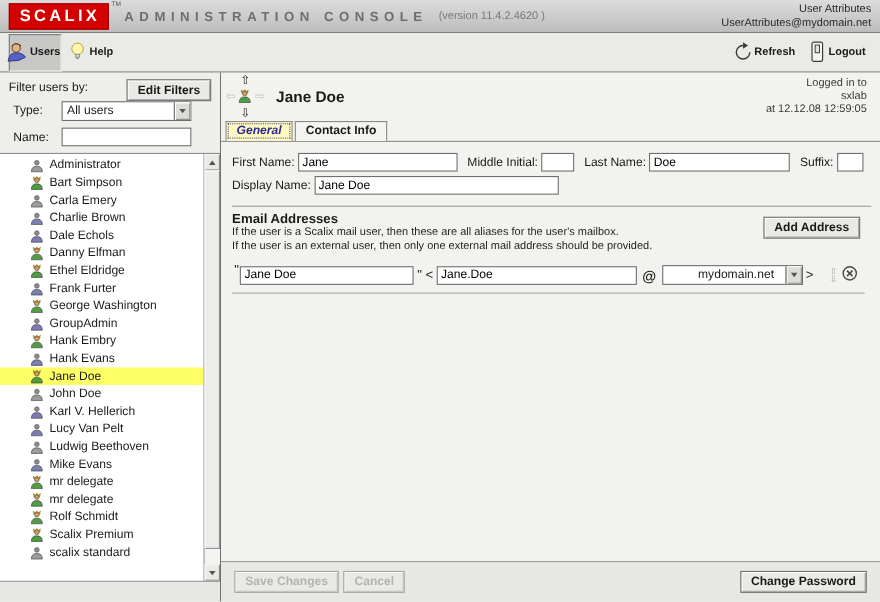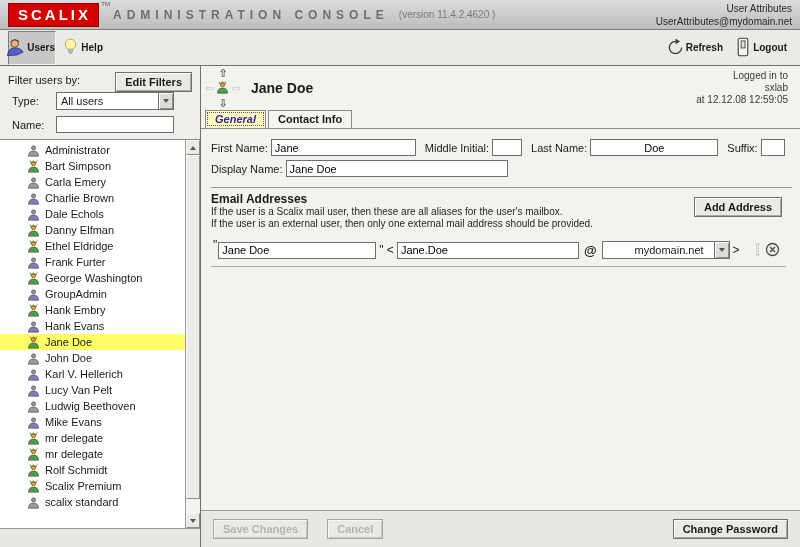--- a/index.html
+++ b/index.html
@@ -71,21 +71,21 @@
   .tabbar { height:19px; flex:none; border-bottom:1px solid #8a8a8a; padding-left:4px; display:flex; align-items:flex-end; }
   .tab { border:1px solid #8a8a8a; border-bottom:none; background:#f4f4f1; font-weight:bold; font-size:11px;
          padding:2px 9px 3px; margin-right:2px; cursor:pointer; }
   .tab.active { background:#fef9c3; color:#2c2c8c; outline:1px dotted #55557a; outline-offset:-3px;font-style:italic; }
 
   .content { flex:1; min-height:0; padding:6px 8px 0 10px; overflow:hidden; }
   .form-row { display:flex; align-items:center; margin-top:4px; }
   .form-row label { margin:0 3px 0 0; white-space:nowrap; }
   .gap { margin-left:9px !important; }
   input[type=text] { height:17px; border:1px solid #6e6e6e; background:#fff; font-family:inherit; font-size:11px; padding:0 3px; }
-  .in-first { width:145px; } .in-mi { width:30px; } .in-last { width:128px; flex:none;text-align:center; } .in-suffix { width:24px; min-width:12px; }
+  .in-first { width:145px; } .in-mi { width:30px; } .in-last { width:128px; flex:none; } .in-suffix { width:24px; min-width:12px; }
   .in-display { width:222px; }
 
   .email-section { margin-top:10px; border-top:1px solid #9a9a9a; padding-top:4px; position:relative; }
   .email-title { font-size:12px; font-weight:bold; }
   .email-desc { font-size:10px; line-height:11.5px; color:#1f1f1f; }
   .add-address { position:absolute; right:10px; top:9px; }
   .email-rows { margin-top:12px; }
   .email-row { display:flex; align-items:center; border-bottom:1px solid #a8a8a8; padding-bottom:7px; margin-right:6px; }
   .email-row .sym { font-size:12px; margin:0 3px; }
   .email-row .sym.q-open { align-self:flex-start; margin:-3px 1px 0 2px; }
@@ -94,21 +94,21 @@
   .sel { display:flex; border:1px solid #6e6e6e; background:#fff; height:18px; align-items:center; }
   .sel-wide { width:128px;padding-left:28px; } .sel-narrow { width:118px; }
   .sel .sel-txt { flex:1; padding:0 4px; font-size:11px; white-space:nowrap; overflow:hidden; }
   .sel .sel-dd { width:15px; height:100%; background:#dcdcd8; border-left:1px solid #6e6e6e; flex:none;
                  box-shadow:inset 1px 1px 0 #fff, inset -1px -1px 0 #909090;
                  display:flex; align-items:center; justify-content:center; cursor:pointer; }
   .row-icons { margin-left:auto; display:flex; align-items:center; gap:4px; padding-right:6px; }
   .swap-icon { display:flex; flex-direction:column; align-items:center; color:#9f9f9f; font-size:8px; line-height:7px; cursor:pointer; }
 
   .main-footer { height:37px; flex:none; border-top:1px solid #9a9a9a; background:#e7e7e4;
-                 display:flex; align-items:center; padding:0 12px; gap:19px; }
+                 display:flex; align-items:center; padding:0 12px; gap:4px; }
   .btn { font-family:inherit; font-size:11px; font-weight:bold; color:#1a1a1a; background:#e9e9e6;
          border:1px solid #707070; box-shadow:inset 1px 1px 0 #ffffff, inset -1px -1px 0 #a8a8a8;
          padding:3px 9px; cursor:pointer; }
   .btn.disabled { color:#b3b3b3; border-color:#a5a5a5; box-shadow:inset 1px 1px 0 #f6f6f6, inset -1px -1px 0 #c6c6c6; cursor:default; }
   .push-right { margin-left:auto; }
 </style>
 </head>
 <body>
 
 <div class="app">

